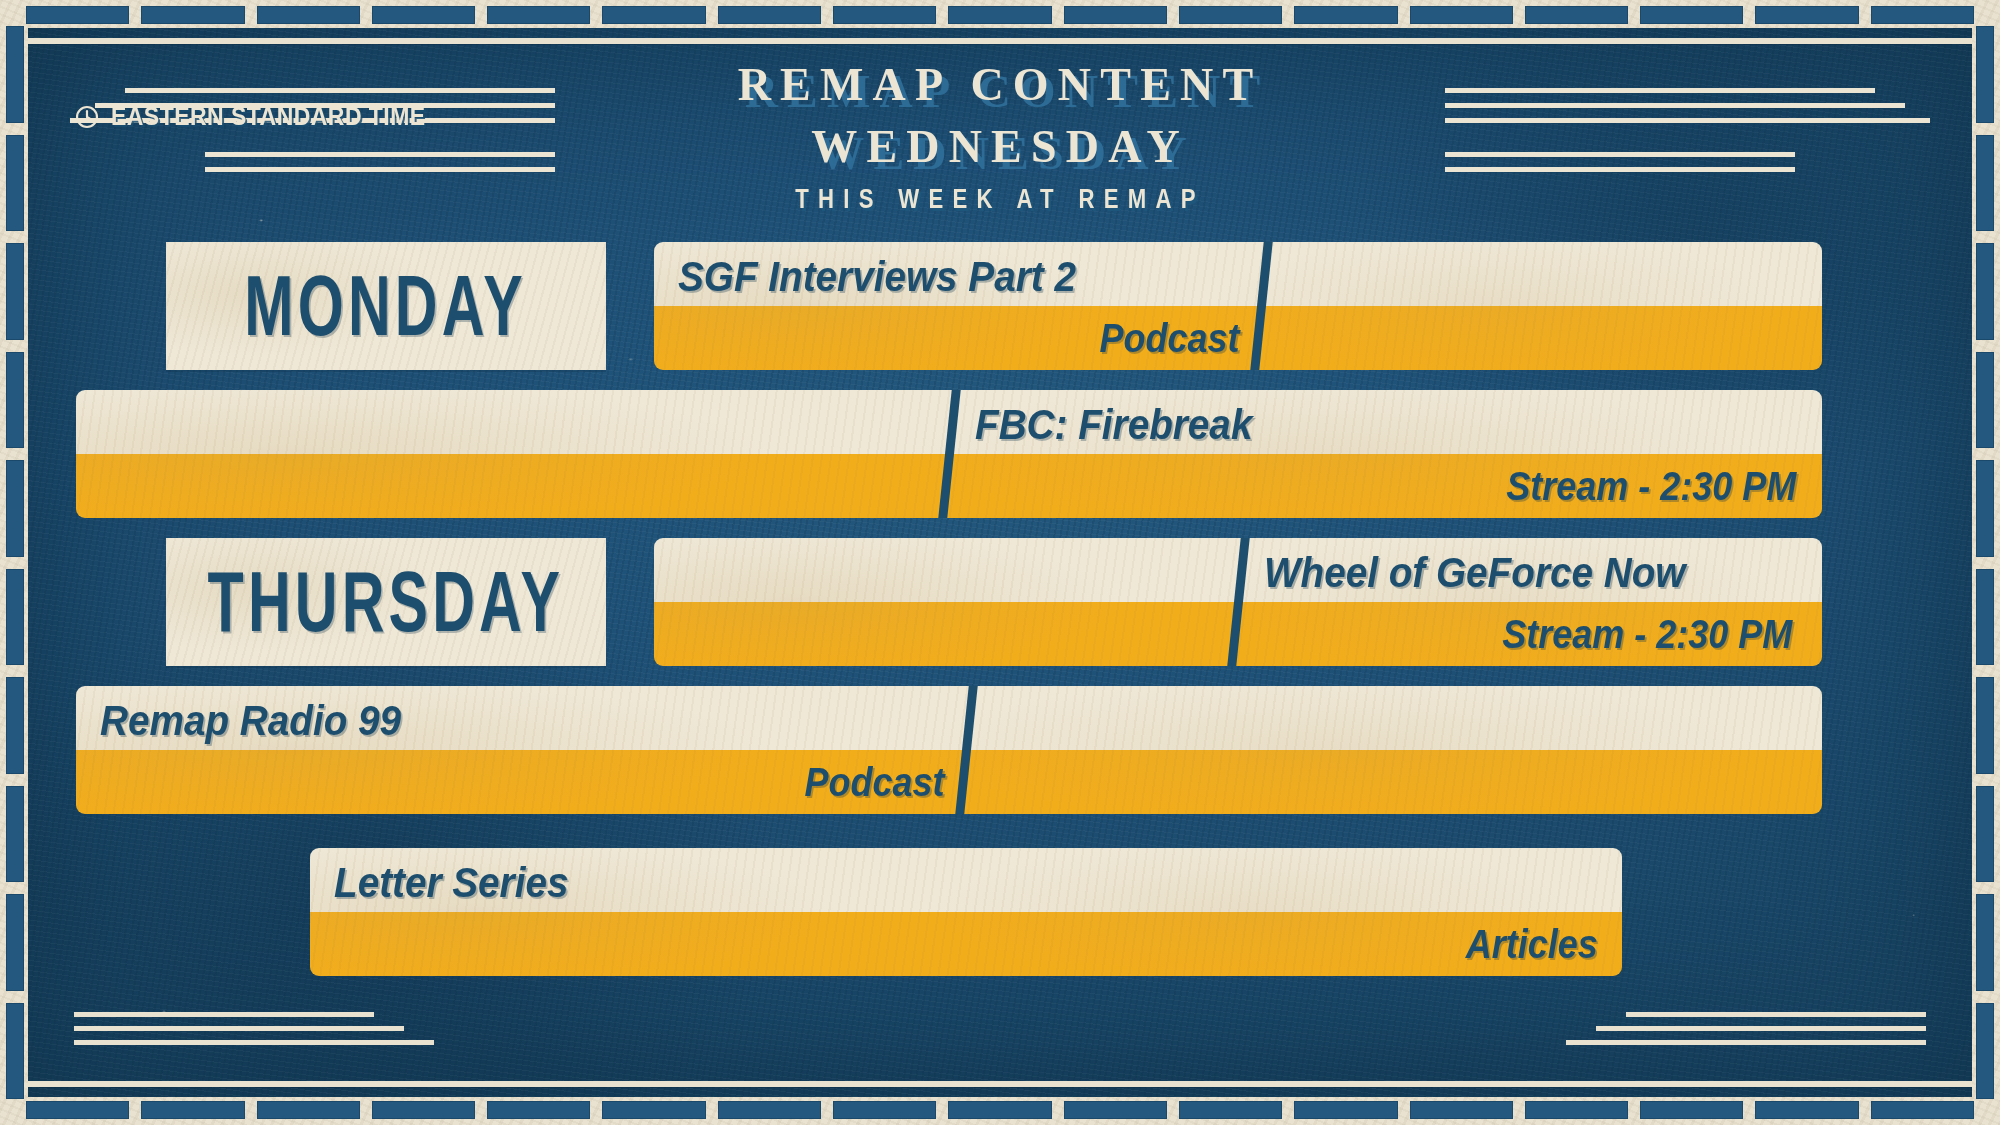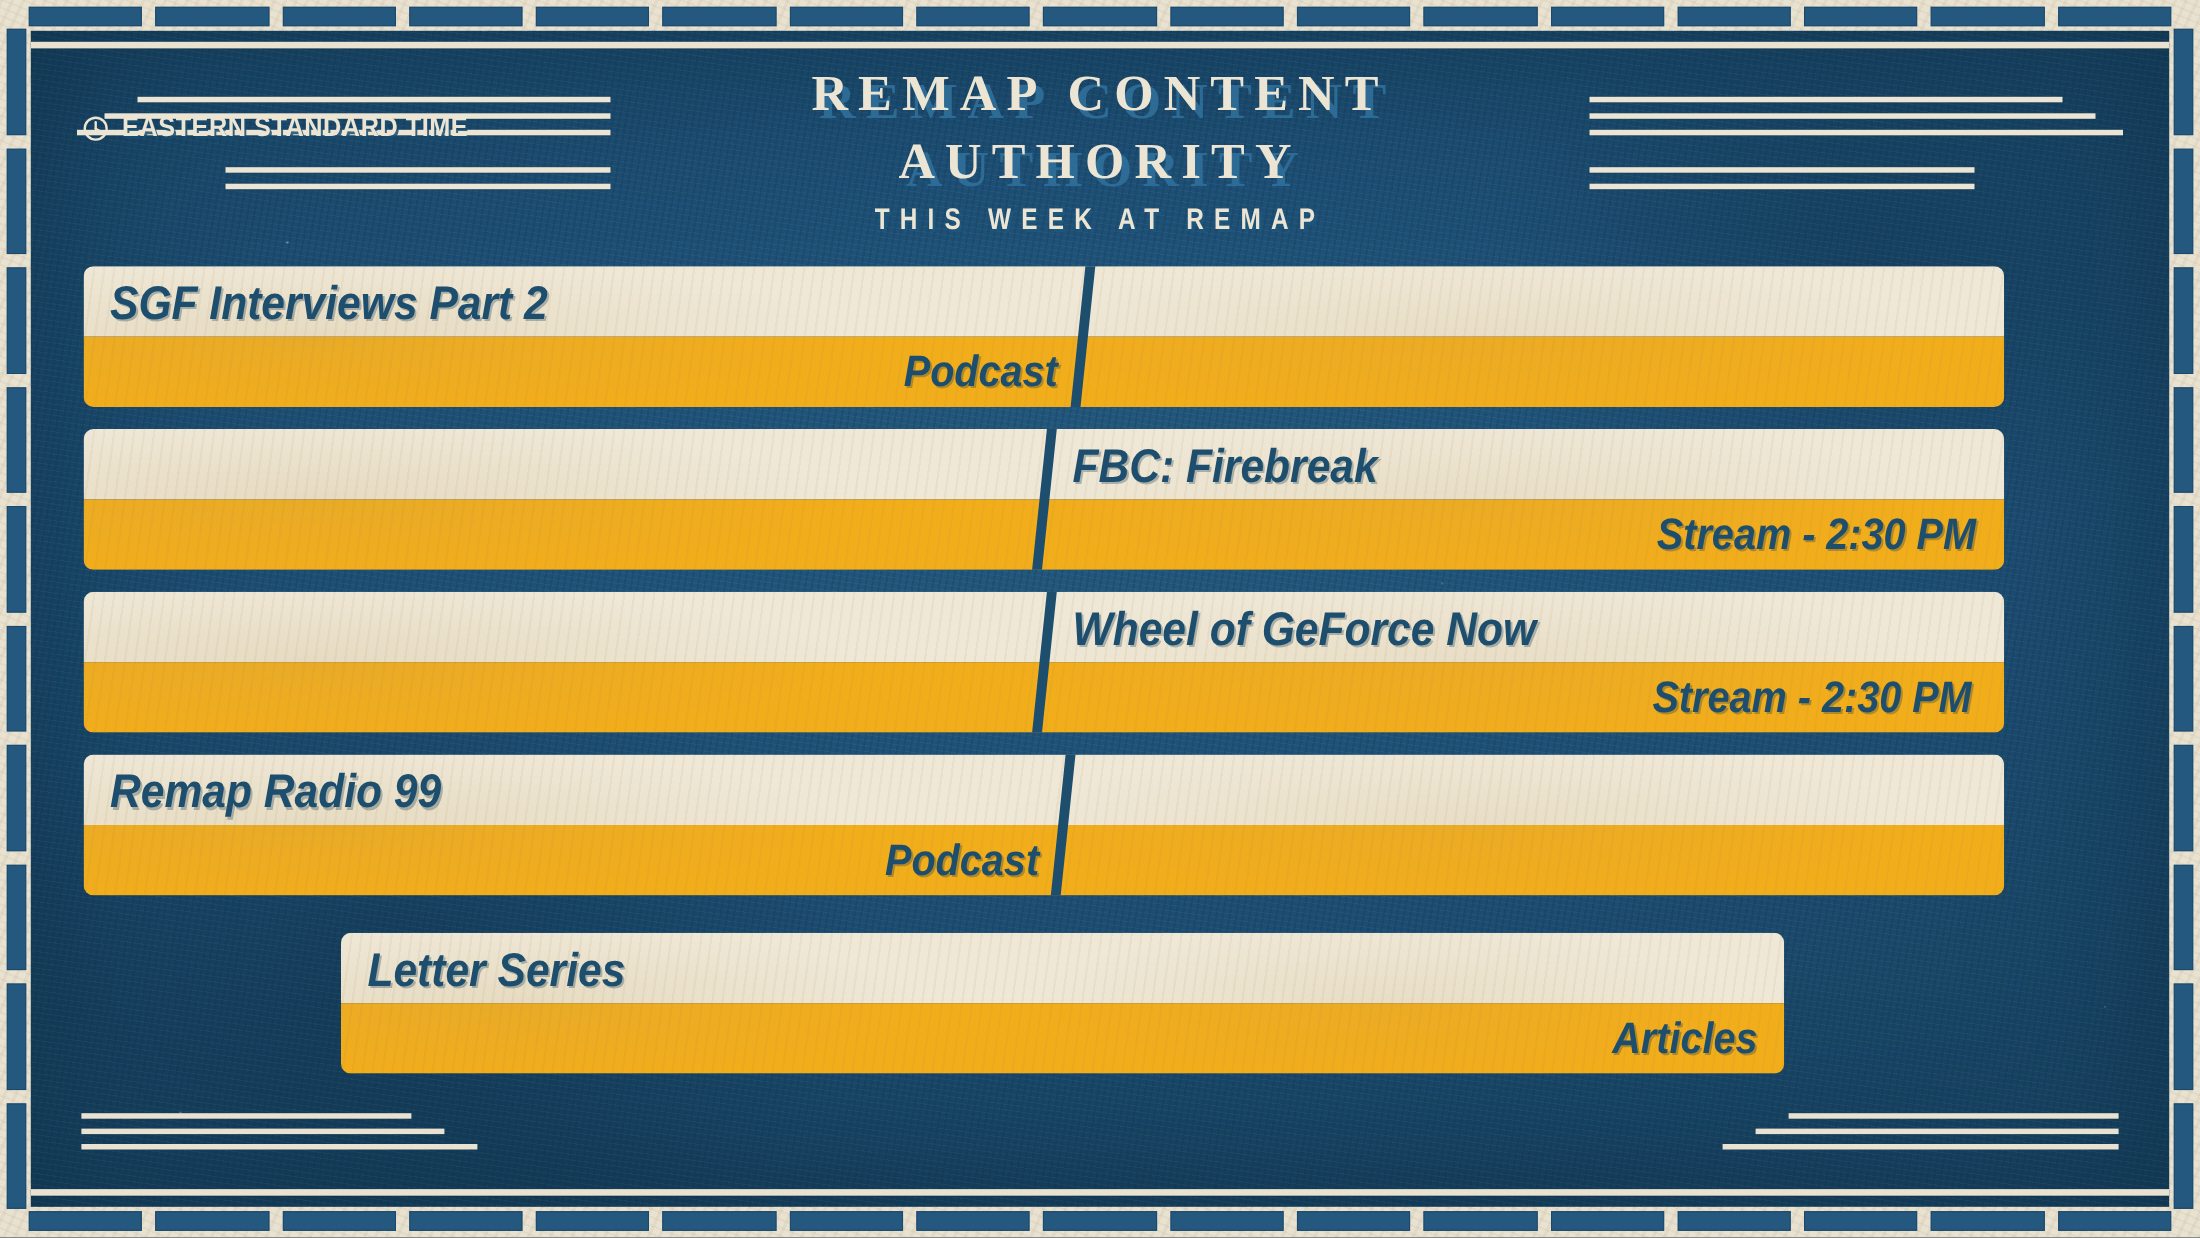--- a/index.html
+++ b/index.html
@@ -345,37 +345,41 @@
         <div class="bar" style="width:430px;"></div>
         <div class="bar" style="width:460px;"></div>
         <div class="bar" style="width:485px;"></div>
         <div class="bar" style="width:0;"></div>
         <div class="bar" style="width:350px;margin-top:14px;"></div>
         <div class="bar" style="width:350px;"></div>
       </div>
 
       <div class="title-block">
         <div class="title-line l1">REMAP CONTENT</div>
-        <div class="title-line l2">AUTHORITY</div>
+        <div class="title-line l2">WEDNESDAY</div>
       </div>
 
       <div class="subtitle">THIS WEEK AT REMAP</div>
     </div>
 
     <div class="tz">
       <svg class="clock" viewBox="0 0 24 24">
         <circle cx="12" cy="12" r="9.2" fill="none" stroke="#ece5d4" stroke-width="2"></circle>
         <line x1="12" y1="12" x2="12" y2="6.6" stroke="#ece5d4" stroke-width="2" stroke-linecap="round"></line>
         <line x1="12" y1="12" x2="16.2" y2="14.4" stroke="#ece5d4" stroke-width="2" stroke-linecap="round"></line>
       </svg>
       <span class="tz-label">EASTERN STANDARD TIME</span>
     </div>
 
     <div class="rows" id="rows">
         <div class="row">
+          <div class="day">
+            <div class="day-tex"></div>
+            <div class="day-label">MONDAY</div>
+          </div>
           <div class="bar-wrap">
             <div class="bar-top"></div>
             <div class="bar-bot"></div>
             <div class="bar-tex"></div>
             <div class="seg left" style="left: 0px; width: 52%;">
               <div class="ttl">SGF Interviews Part 2</div>
               <div class="sub">Podcast</div>
             </div>
             <div class="seg right" style="left: 52%; right: 0px;"></div>
             <div class="slash" style="left: calc(52% - 4px);"></div>
@@ -388,20 +392,24 @@
             <div class="bar-tex"></div>
             <div class="seg left" style="left: 0px; width: 50%;"></div>
             <div class="seg right" style="left: 50%; right: 0px;">
               <div class="ttl">FBC: Firebreak</div>
               <div class="sub">Stream - 2:30 PM</div>
             </div>
             <div class="slash" style="left: calc(50% - 4px);"></div>
           </div>
         </div>
         <div class="row">
+          <div class="day">
+            <div class="day-tex"></div>
+            <div class="day-label">THURSDAY</div>
+          </div>
           <div class="bar-wrap">
             <div class="bar-top"></div>
             <div class="bar-bot"></div>
             <div class="bar-tex"></div>
             <div class="seg left" style="left: 0px; width: 50%;"></div>
             <div class="seg right" style="left: 50%; right: 4px;">
               <div class="ttl">Wheel of GeForce Now</div>
               <div class="sub">Stream - 2:30 PM</div>
             </div>
             <div class="slash" style="left: calc(50% - 4px);"></div>

